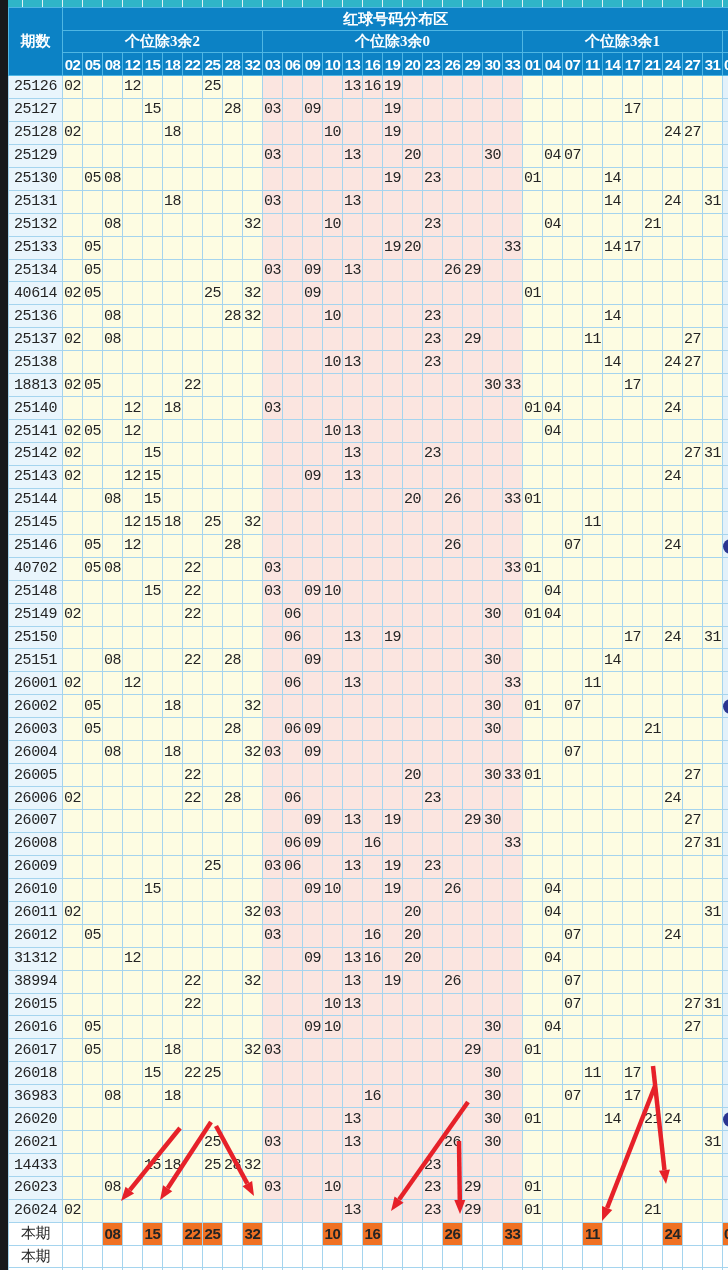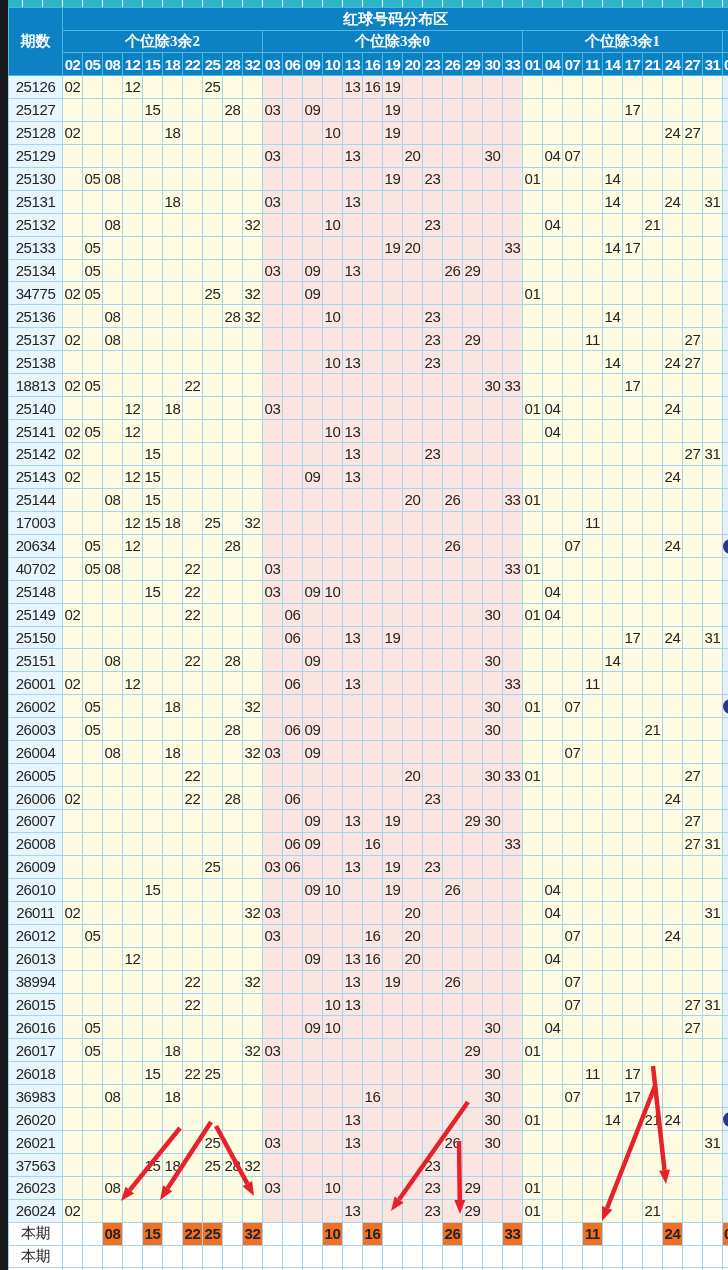--- a/index.html
+++ b/index.html
@@ -14,21 +14,21 @@
   .side-strip{position:absolute;left:0;top:0;width:8px;height:1270px;background:var(--side_strip);}
   .top-strip{position:absolute;left:8px;top:0;width:720px;height:7px;background:var(--top_strip);
              background-image:repeating-linear-gradient(90deg, rgba(255,255,255,.85) 0 1px, transparent 1px 20px);
              background-position:54px 0;}
   table.trend{position:absolute;left:8px;top:7px;width:720px;border-collapse:collapse;table-layout:fixed;}
   .trend th,.trend td{padding:0;margin:0;text-align:center;vertical-align:middle;overflow:hidden;white-space:nowrap;}
   .trend thead th{background:var(--header_bg);color:var(--header_text);border:1px solid var(--grid_head);
                   font-weight:bold;font-size:15px;margin-top:28px;}
   .trend thead th.colnum{letter-spacing:-0.5px;}
   tr.h1{height:23px;} tr.h2{height:22px;font-family:Liberation Serif, serif;} tr.h3{height:23px;}
-  tr.body{height:22.94px;} tr.f1{height:23px;} tr.f2{height:22px;} tr.stub{height:3px;}
+  tr.body{height:22.94px;font-family:Liberation Mono, monospace;} tr.f1{height:23px;} tr.f2{height:22px;} tr.stub{height:3px;}
   .trend tbody td{border:1px solid var(--grid);font-size:15px;color:var(--text);letter-spacing:-0.4px;}
   td.g0,td.g2{background:var(--yellow);}
   td.g1{background:var(--pink);}
   td.period{background:var(--period_bg);font-size:15px;letter-spacing:-0.3px;}
   td.white{background:var(--white);}
   td.sel{background:var(--orange);color:#fff;font-weight:bold;}
   td.sliver{background:#e3f1fa;position:relative;}
   td.sliver.sel{background:var(--orange);}
   th.sliver-h{text-align:left;}
   .clip-digit{display:inline-block;text-align:left;padding-left:1px;}
@@ -456,21 +456,21 @@
           <td class="g2"></td>
           <td class="g2"></td>
           <td class="g2"></td>
           <td class="g2"></td>
           <td class="g2"></td>
           <td class="g2"></td>
           <td class="g2"></td>
           <td class="sliver"></td>
         </tr>
         <tr class="body">
-          <td class="period">34775</td>
+          <td class="period">40614</td>
           <td class="g0">02</td>
           <td class="g0">05</td>
           <td class="g0"></td>
           <td class="g0"></td>
           <td class="g0"></td>
           <td class="g0"></td>
           <td class="g0"></td>
           <td class="g0">25</td>
           <td class="g0"></td>
           <td class="g0">32</td>
@@ -826,21 +826,21 @@
           <td class="g2"></td>
           <td class="g2"></td>
           <td class="g2"></td>
           <td class="g2"></td>
           <td class="g2"></td>
           <td class="g2"></td>
           <td class="g2"></td>
           <td class="sliver"></td>
         </tr>
         <tr class="body">
-          <td class="period">17003</td>
+          <td class="period">25145</td>
           <td class="g0"></td>
           <td class="g0"></td>
           <td class="g0"></td>
           <td class="g0">12</td>
           <td class="g0">15</td>
           <td class="g0">18</td>
           <td class="g0"></td>
           <td class="g0">25</td>
           <td class="g0"></td>
           <td class="g0">32</td>
@@ -863,21 +863,21 @@
           <td class="g2">11</td>
           <td class="g2"></td>
           <td class="g2"></td>
           <td class="g2"></td>
           <td class="g2"></td>
           <td class="g2"></td>
           <td class="g2"></td>
           <td class="sliver"></td>
         </tr>
         <tr class="body">
-          <td class="period">20634</td>
+          <td class="period">25146</td>
           <td class="g0"></td>
           <td class="g0">05</td>
           <td class="g0"></td>
           <td class="g0">12</td>
           <td class="g0"></td>
           <td class="g0"></td>
           <td class="g0"></td>
           <td class="g0"></td>
           <td class="g0">28</td>
           <td class="g0"></td>
@@ -1533,21 +1533,21 @@
           <td class="g2"></td>
           <td class="g2"></td>
           <td class="g2"></td>
           <td class="g2"></td>
           <td class="g2">24</td>
           <td class="g2"></td>
           <td class="g2"></td>
           <td class="sliver"></td>
         </tr>
         <tr class="body">
-          <td class="period">26013</td>
+          <td class="period">31312</td>
           <td class="g0"></td>
           <td class="g0"></td>
           <td class="g0"></td>
           <td class="g0">12</td>
           <td class="g0"></td>
           <td class="g0"></td>
           <td class="g0"></td>
           <td class="g0"></td>
           <td class="g0"></td>
           <td class="g0"></td>
@@ -1868,21 +1868,21 @@
           <td class="g2"></td>
           <td class="g2"></td>
           <td class="g2"></td>
           <td class="g2"></td>
           <td class="g2"></td>
           <td class="g2"></td>
           <td class="g2">31</td>
           <td class="sliver"></td>
         </tr>
         <tr class="body">
-          <td class="period">37563</td>
+          <td class="period">14433</td>
           <td class="g0"></td>
           <td class="g0"></td>
           <td class="g0"></td>
           <td class="g0"></td>
           <td class="g0">15</td>
           <td class="g0">18</td>
           <td class="g0"></td>
           <td class="g0">25</td>
           <td class="g0">28</td>
           <td class="g0">32</td>

